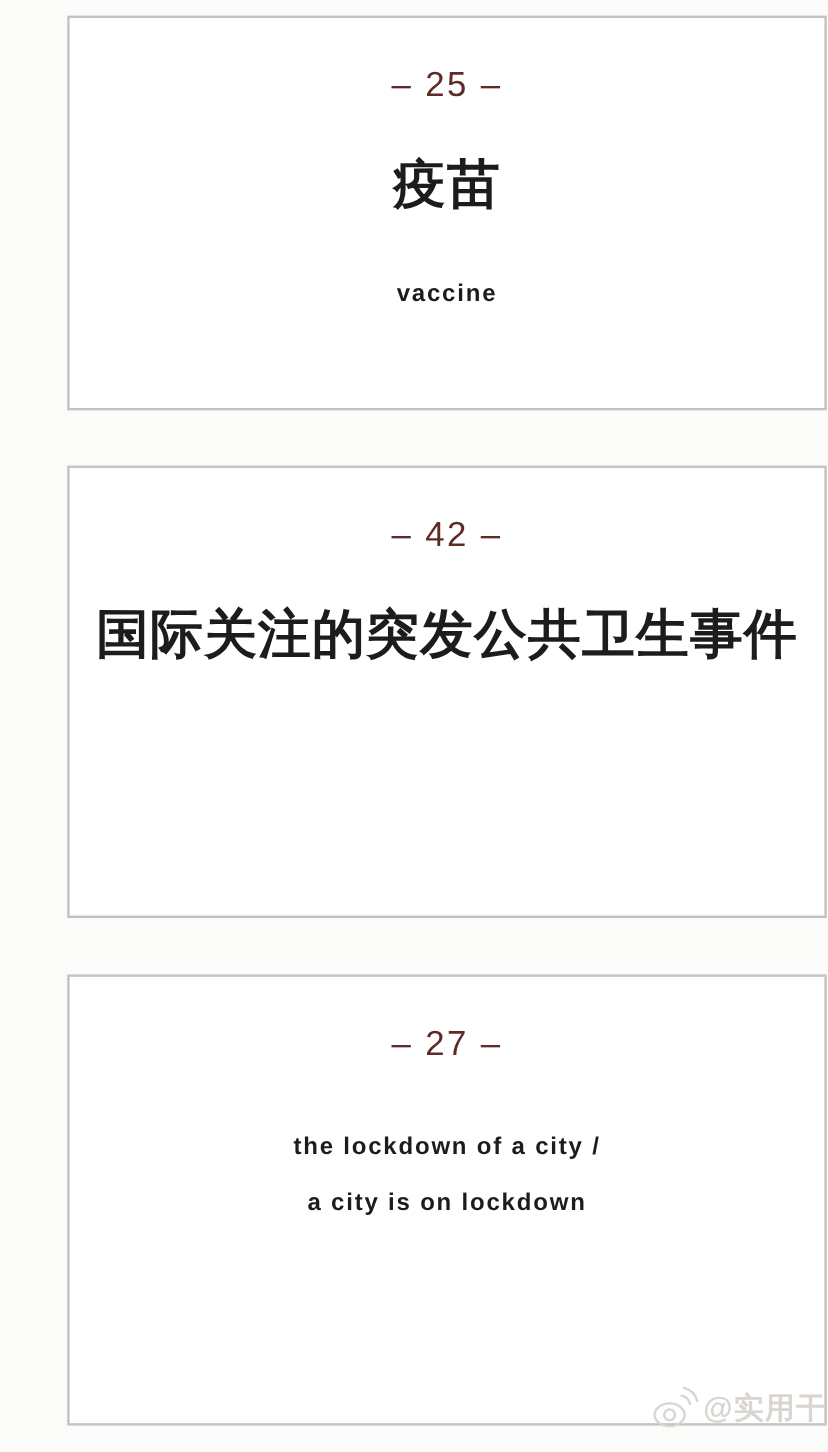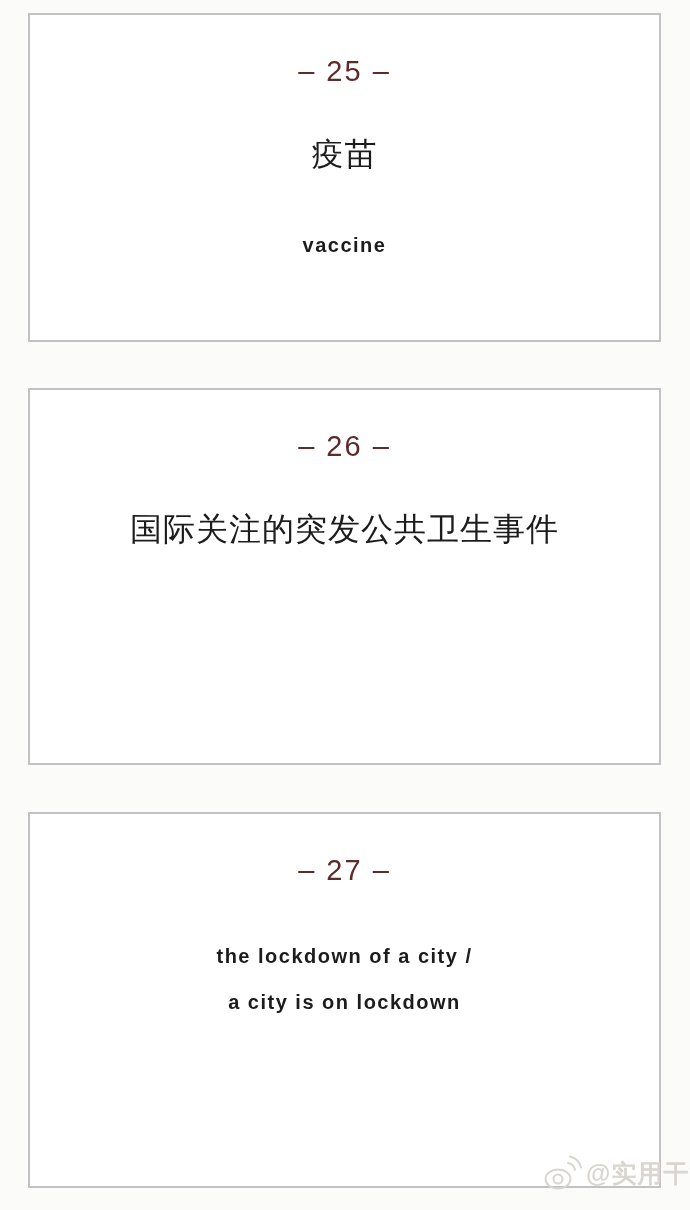--- a/index.html
+++ b/index.html
@@ -15,20 +15,21 @@
     width: 690px;
     height: 1210px;
     background: var(--page-background);
     font-family: "Liberation Sans", "DejaVu Sans", sans-serif;
     overflow: hidden;
   }
   .page {
     position: relative;
     width: 690px;
     height: 868px;
+    padding-left: 28px;
   }
   .cards-list {
     padding-top: 13px;
     padding-left: 28px;
   }
   .card {
     width: 633px;
     background: var(--card-background);
     border: 2px solid var(--card-border);
     text-align: center;
@@ -41,22 +42,22 @@
     margin-top: 39px;
     line-height: 34px;
     font-size: 29px;
     font-weight: 500;
     letter-spacing: 2px;
     color: var(--number-accent);
   }
   .card-chinese {
     margin-top: 44px;
     line-height: 44px;
-    font-size: 32px;
-    font-weight: 400;
+    font-size: 44px;
+    font-weight: 700;
     letter-spacing: 1px;
     color: var(--body-text);
   }
   .card-english {
     margin-top: 46px;
     line-height: 46px;
     font-size: 20px;
     font-weight: 700;
     letter-spacing: 1.5px;
     color: var(--body-text);
@@ -84,21 +85,21 @@
 
 <main class="page">
   <div class="cards-list" id="cards">
   <section class="card">
     <div class="card-number">– 25 –</div>
     <div class="card-chinese">疫苗</div>
     <div class="card-english">vaccine</div>
   </section>
 
   <section class="card">
-    <div class="card-number">– 26 –</div>
+    <div class="card-number">– 42 –</div>
     <div class="card-chinese">国际关注的突发公共卫生事件</div>
   </section>
 
   <section class="card">
     <div class="card-number">– 27 –</div>
     <div class="card-english">the lockdown of a city /
 a city is on lockdown</div>
   </section>
 </div>
 

